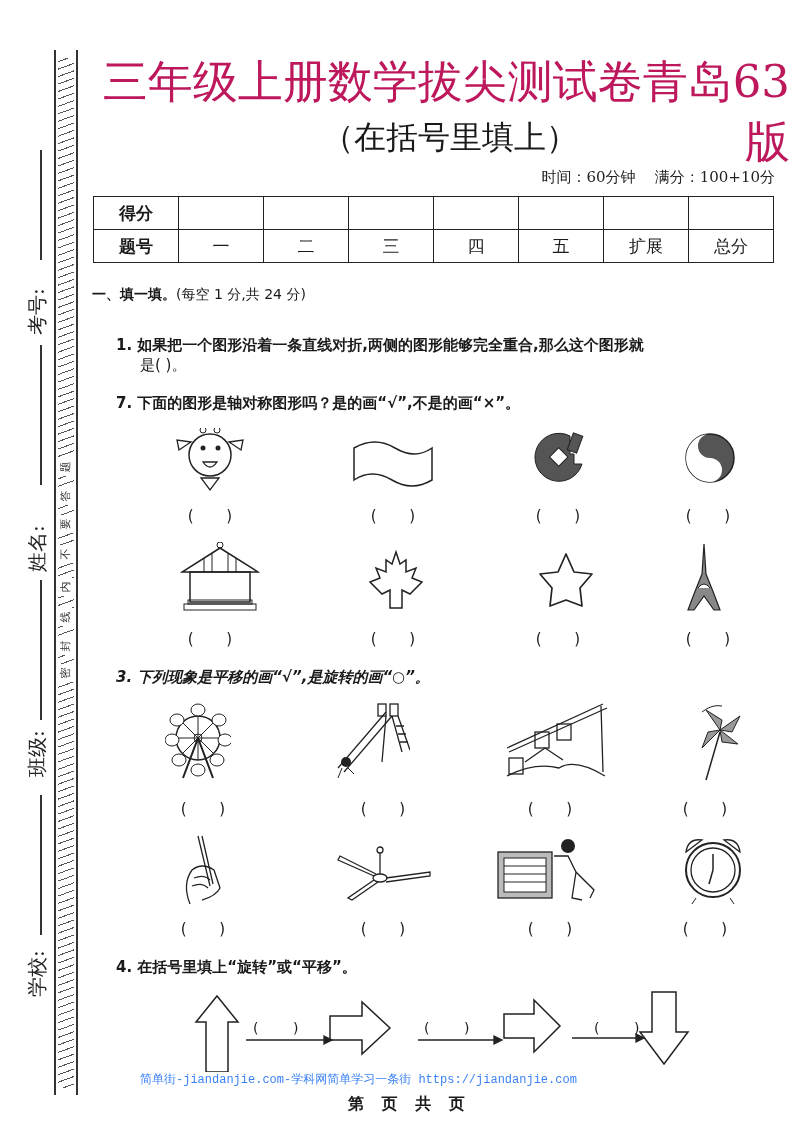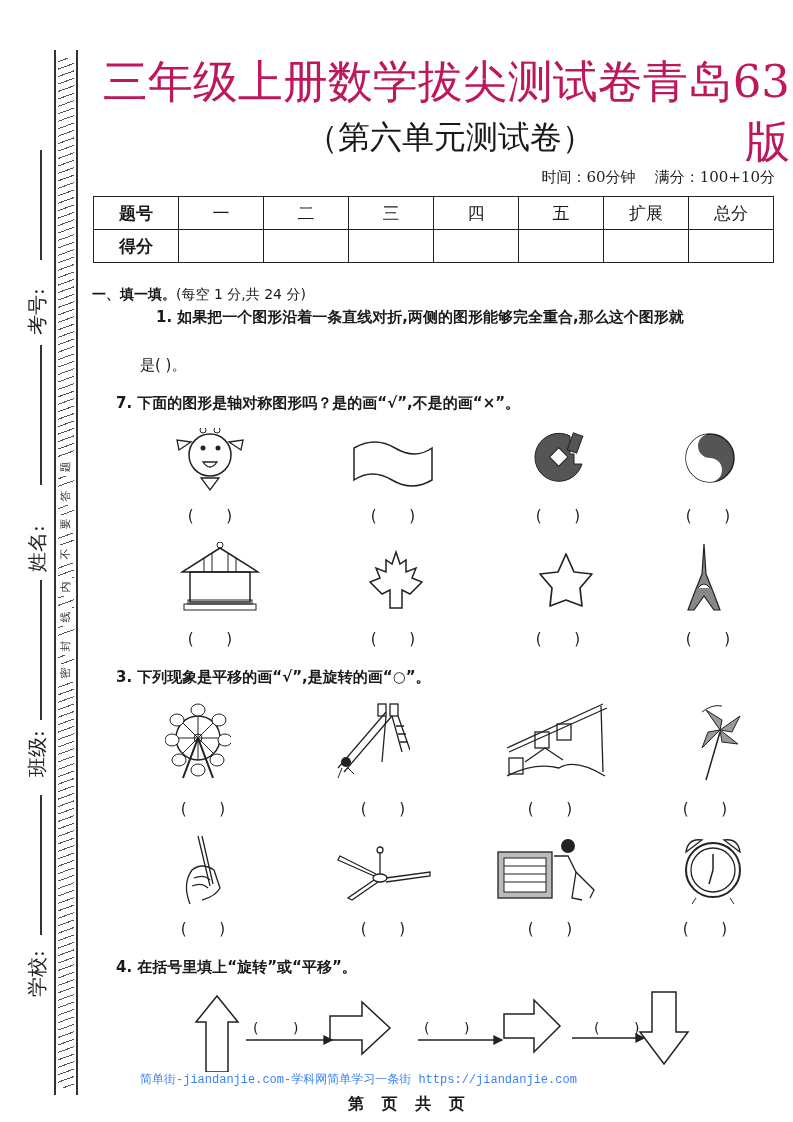--- a/index.html
+++ b/index.html
@@ -54,56 +54,56 @@
 <div class="side-rule" style="top:150px;height:110px;"></div>
 <div class="side-label" style="top:298px;left:14px;">考号:</div>
 <div class="side-rule" style="top:345px;height:140px;"></div>
 <div class="side-label" style="top:535px;left:14px;">姓名:</div>
 <div class="side-rule" style="top:580px;height:140px;"></div>
 <div class="side-label" style="top:740px;left:14px;">班级:</div>
 <div class="side-rule" style="top:795px;height:140px;"></div>
 <div class="side-label" style="top:960px;left:14px;">学校:</div>
 
 <div class="title">三年级上册数学拔尖测试卷青岛63版</div>
-<div class="subtitle">（第六单元测试卷）</div>
+<div class="subtitle">（在括号里填上）</div>
 <div class="meta">
   <span>时间：60分钟</span>&nbsp;&nbsp;&nbsp;
   <span>满分：100+10分</span>
 </div>
 
 <table class="score">
   <tbody>
       <tr>
+    <td>得分</td>
+    <td></td>
+    <td></td>
+    <td></td>
+    <td></td>
+    <td></td>
+    <td></td>
+    <td></td>
+  </tr>
+  <tr>
     <td>题号</td>
     <td style="font-weight:normal;">一</td>
     <td style="font-weight:normal;">二</td>
     <td style="font-weight:normal;">三</td>
     <td style="font-weight:normal;">四</td>
     <td style="font-weight:normal;">五</td>
     <td style="font-weight:normal;">扩展</td>
     <td style="font-weight:normal;">总分</td>
   </tr>
-  <tr>
-    <td>得分</td>
-    <td></td>
-    <td></td>
-    <td></td>
-    <td></td>
-    <td></td>
-    <td></td>
-    <td></td>
-  </tr>
 </tbody>
   </table>
 
 <div class="section">
   <span>一、填一填。</span><span class="normal">(每空 1 分,共 24 分)</span>
 </div>
 
-<div class="q" style="top:308px;margin-left:40px;">1. 如果把一个图形沿着一条直线对折,两侧的图形能够完全重合,那么这个图形就</div>
+<div class="q" style="top:336px;">1. 如果把一个图形沿着一条直线对折,两侧的图形能够完全重合,那么这个图形就</div>
 <div class="q" style="top:356px;left:140px;font-weight:normal;">是(                 )。</div>
 <div class="q" style="top:394px;">7. 下面的图形是轴对称图形吗？是的画“√”,不是的画“×”。</div>
 
 <svg class="fig" style="left:175px;top:428px;" width="70" height="70" viewBox="0 0 70 70">
   <circle cx="35" cy="27" r="21" fill="none" stroke="#222" stroke-width="1.5"></circle>
   <circle cx="28" cy="2" r="3" fill="none" stroke="#222"></circle>
     <circle cx="42" cy="2" r="3" fill="none" stroke="#222"></circle>
   <polygon points="16,14 2,12 4,22" fill="none" stroke="#222" stroke-width="1.3"></polygon>
   <polygon points="54,14 68,12 66,22" fill="none" stroke="#222" stroke-width="1.3"></polygon>
   <circle cx="28" cy="20" r="2.5" fill="#222"></circle>
@@ -151,21 +151,21 @@
 <svg class="fig" style="left:684px;top:544px;" width="40" height="68" viewBox="0 0 40 68">
   <path d="M20,0 L22,30 L30,50 L36,66 L30,66 L20,52 L10,66 L4,66 L10,50 L18,30 Z" fill="#888" stroke="#222" stroke-width="1.2"></path>
   <path d="M14,44 Q20,36 26,44" fill="#fff" stroke="#222"></path>
 </svg>
 
 <div class="paren" style="left:175px;top:630px;">(   )</div>
 <div class="paren" style="left:358px;top:630px;">(   )</div>
 <div class="paren" style="left:523px;top:630px;">(   )</div>
 <div class="paren" style="left:673px;top:630px;">(   )</div>
 
-<div class="q" style="top:668px;">3. 下列现象是平移的画“√”,是旋转的画“○”。</div>
+<div class="q" style="top:668px;font-style:italic;">3. 下列现象是平移的画“√”,是旋转的画“○”。</div>
 
 <svg class="fig" style="left:165px;top:702px;" width="66" height="80" viewBox="0 0 66 80">
   <circle cx="33" cy="36" r="22" fill="none" stroke="#222" stroke-width="1.5"></circle>
   <circle cx="33" cy="36" r="4" fill="none" stroke="#222"></circle>
   <g stroke="#222">
       <line x1="33" y1="14" x2="33" y2="58"></line>
       <line x1="11" y1="36" x2="55" y2="36"></line>
   <line x1="17" y1="20" x2="49" y2="52"></line>
       <line x1="49" y1="20" x2="17" y2="52"></line>
     </g>

